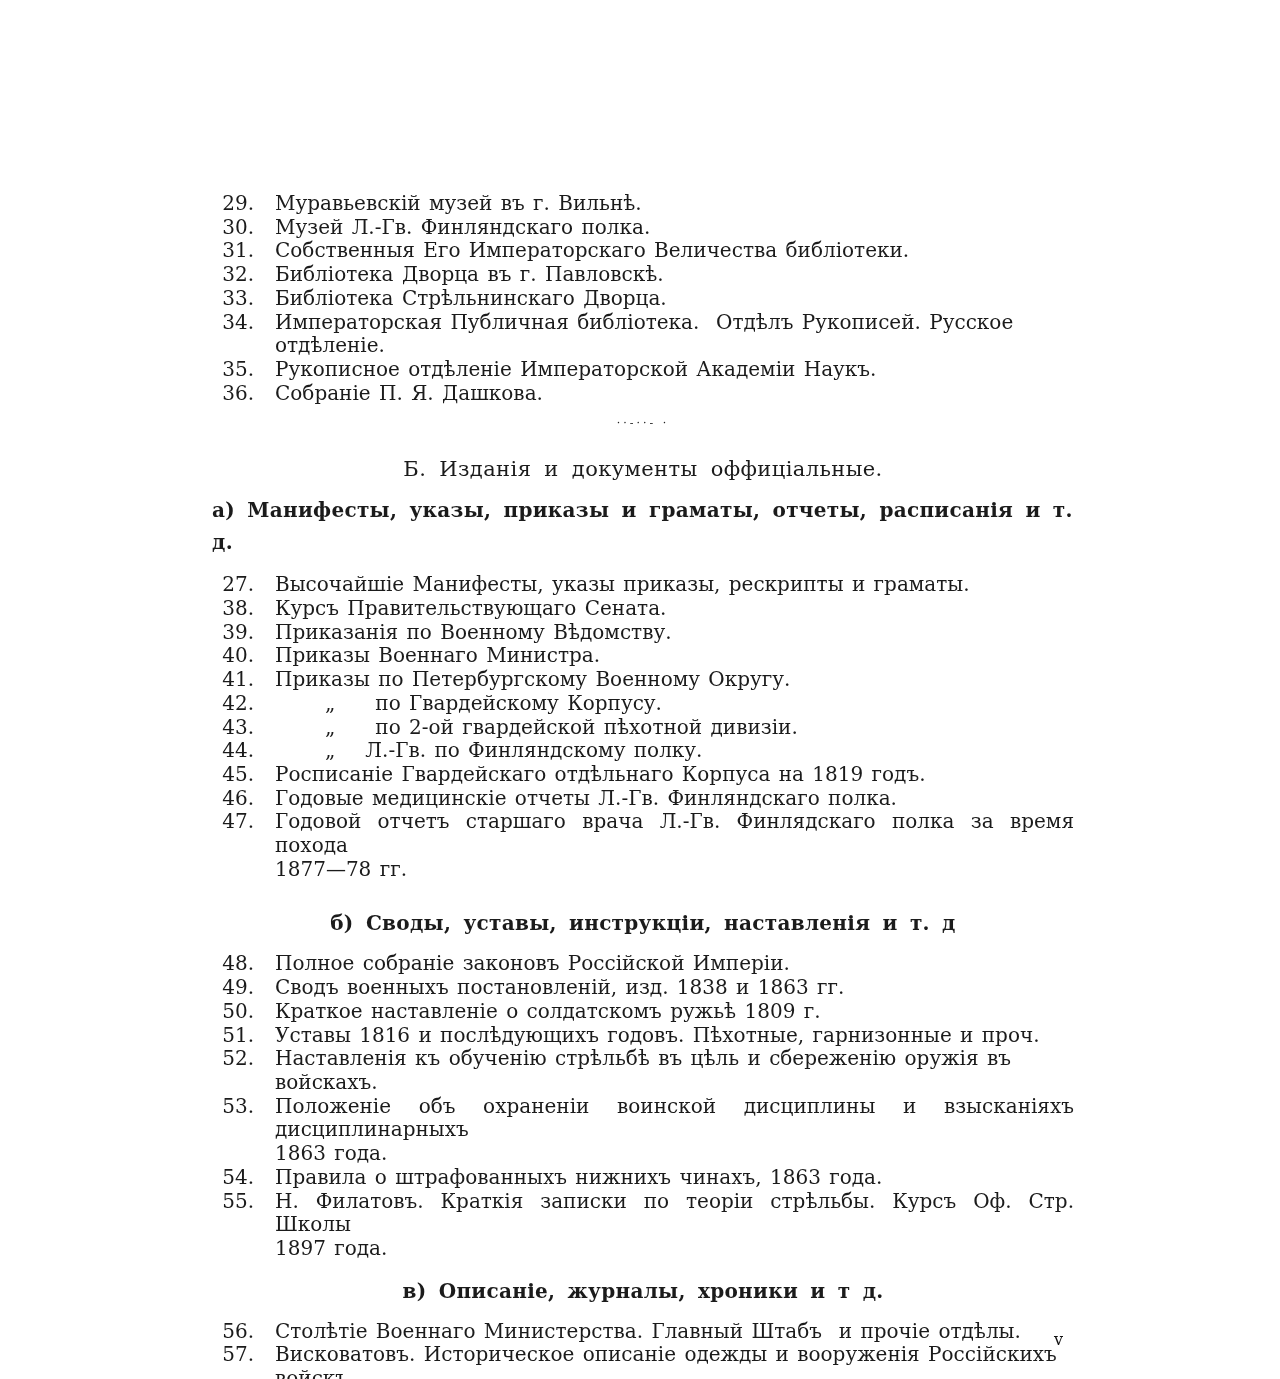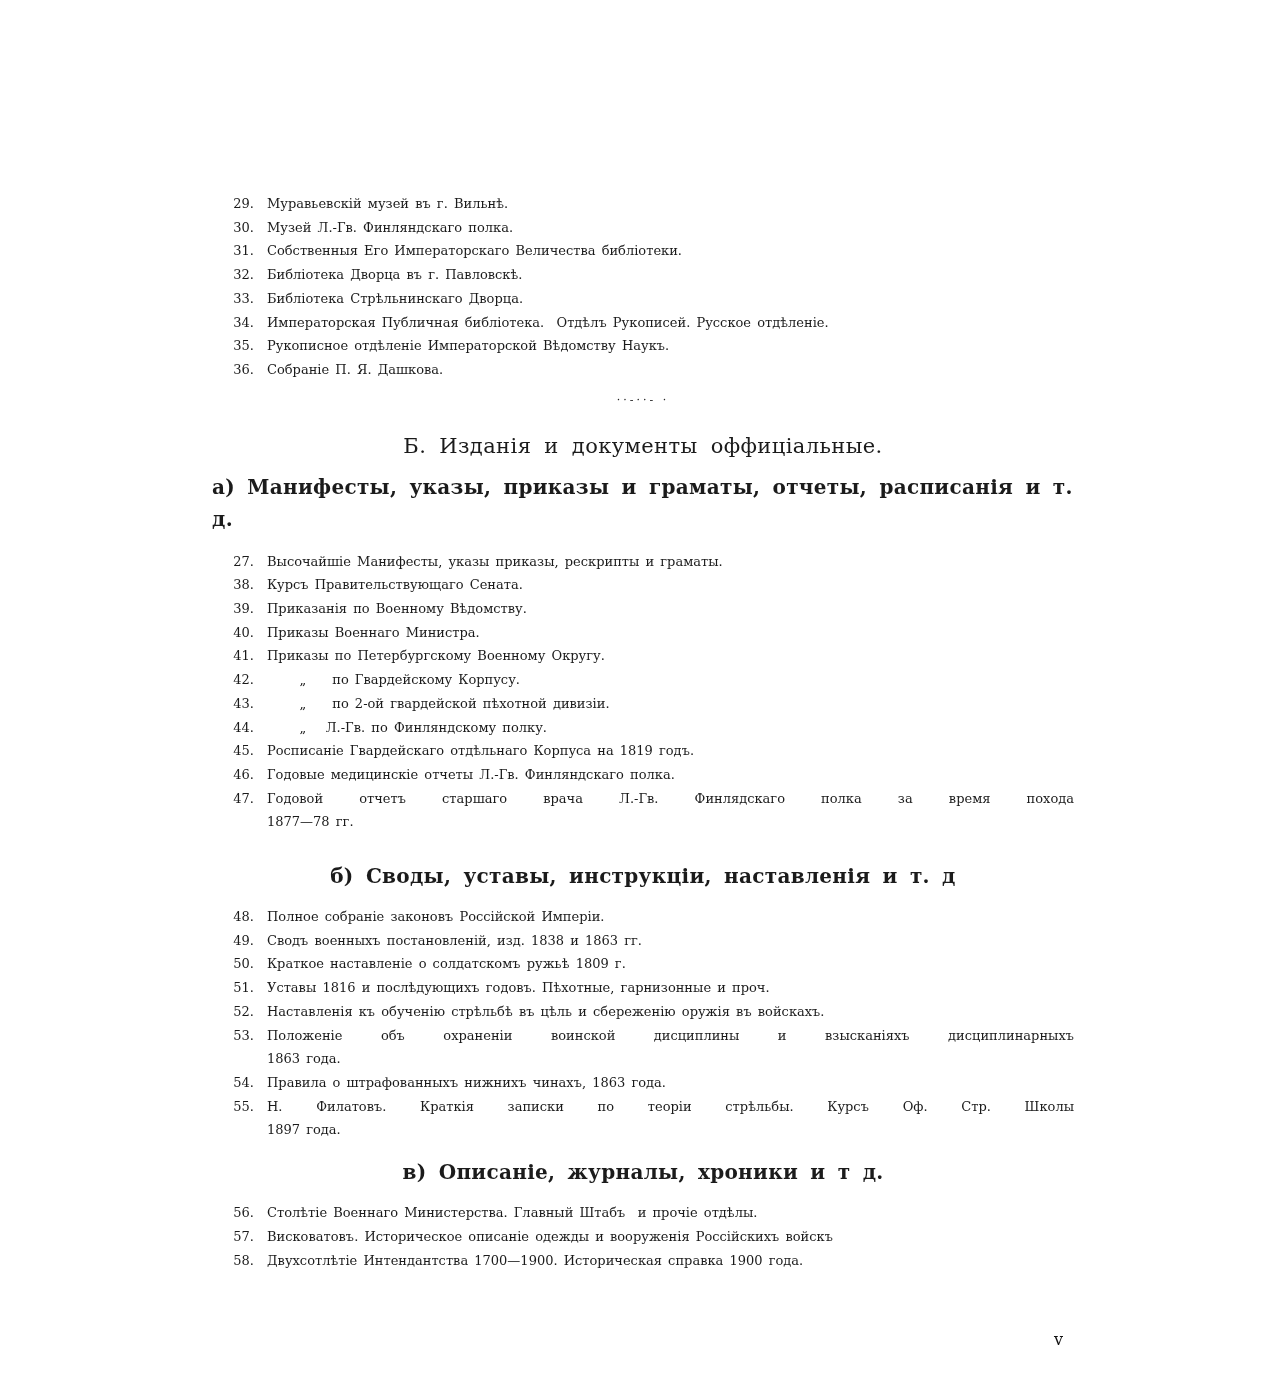--- a/index.html
+++ b/index.html
@@ -19,35 +19,36 @@
   .content {
     position: absolute;
     left: 212px;
     top: 192px;
     width: 862px;
   }
   .list { }
   .item {
     display: flex;
     align-items: flex-start;
-    font-size: 13px;
+    font-size: 20px;
     line-height: 23.7px;
     word-spacing: 2px;
   }
   .num {
     flex: none;
     width: 42px;
     text-align: right;
   }
   .txt {
     flex: 1;
     margin-left: 13px;
   }
   .line {
     white-space: pre-wrap;
+    margin-left: 8px;
   }
   .jline {
     text-align: justify;
     text-align-last: justify;
   }
   .divider {
     margin-top: 13px;
     text-align: center;
     font-size: 11px;
     letter-spacing: 3px;
@@ -125,21 +126,21 @@
         </div>
         <div class="item">
           <span class="num">34.</span>
           <span class="txt">
             <div class="line">Императорская Публичная библіотека.  Отдѣлъ Рукописей. Русское отдѣленіе.</div>
           </span>
         </div>
         <div class="item">
           <span class="num">35.</span>
           <span class="txt">
-            <div class="line">Рукописное отдѣленіе Императорской Вѣдомству Наукъ.</div>
+            <div class="line">Рукописное отдѣленіе Императорской Академіи Наукъ.</div>
           </span>
         </div>
         <div class="item">
           <span class="num">36.</span>
           <span class="txt">
             <div class="line">Собраніе П. Я. Дашкова.</div>
           </span>
         </div>
       </div>
 

